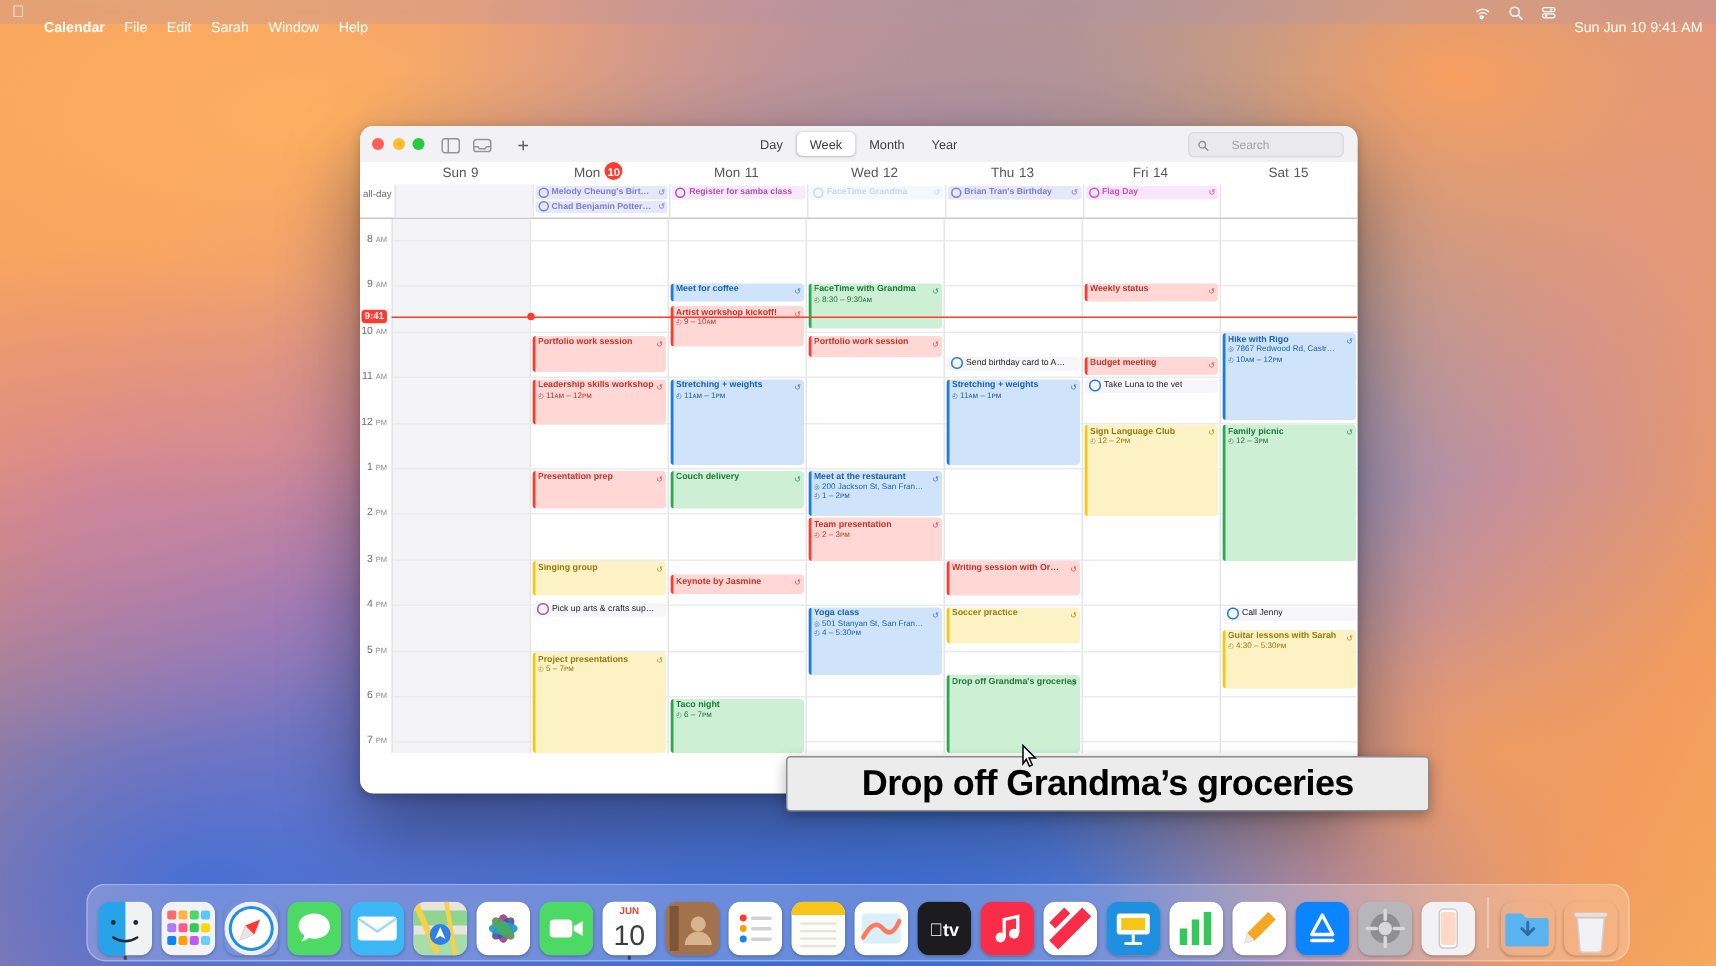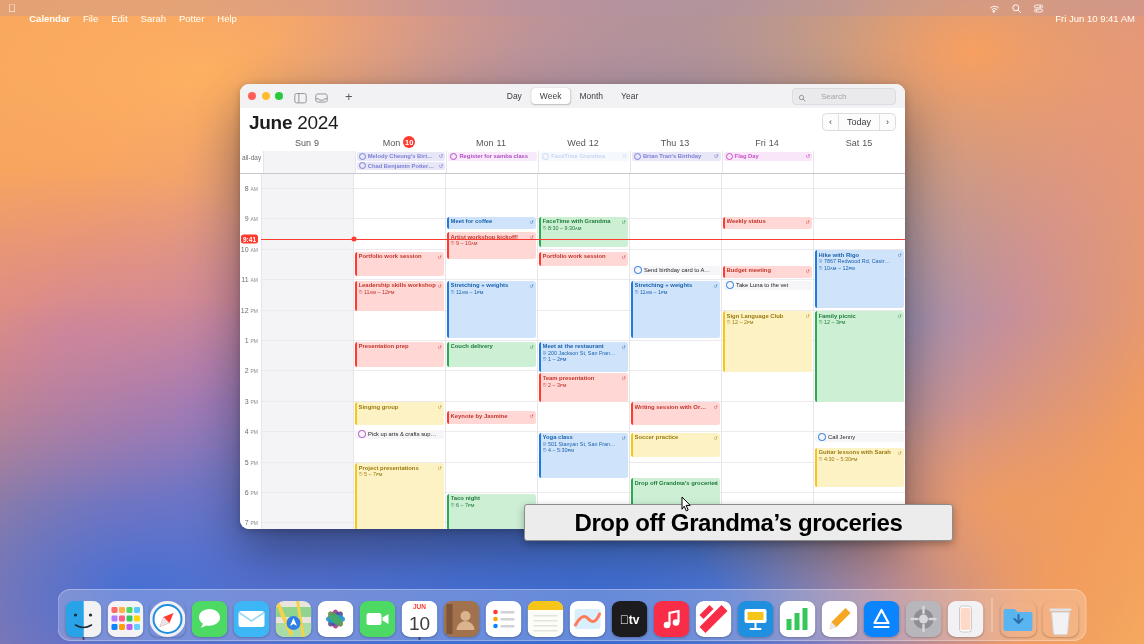--- a/index.html
+++ b/index.html
@@ -145,21 +145,21 @@
     <div class="wp b7"></div>
 </div>
 
 <div id="menubar">
   <div class="left">
     <span class="apple-logo"></span>
     <span class="mb-item bold">Calendar</span>
     <span class="mb-item">File</span>
     <span class="mb-item">Edit</span>
     <span class="mb-item">Sarah</span>
-    <span class="mb-item">Potter</span>
+    <span class="mb-item">Window</span>
     <span class="mb-item">Help</span>
   </div>
   <div class="right">
     <span class="mb-ico">
       <svg width="11" height="11" viewBox="0 0 16 16">
           <path d="M8 12.4a1.2 1.2 0 100 .01zM4.6 9.3a4.9 4.9 0 016.8 0" stroke="#fff" stroke-width="1.4" fill="none" stroke-linecap="round"></path>
           <path d="M2.3 6.9a8.2 8.2 0 0111.4 0" stroke="#fff" stroke-width="1.4" fill="none" stroke-linecap="round"></path>
           <circle cx="8" cy="12" r="1.1" fill="#fff"></circle>
         </svg>
     </span>
@@ -170,21 +170,21 @@
         </svg>
     </span>
     <span class="mb-ico">
       <svg width="11" height="11" viewBox="0 0 16 16">
           <rect x="2" y="3" width="12" height="4" rx="2" stroke="#fff" stroke-width="1.2" fill="none"></rect>
           <rect x="2" y="9" width="12" height="4" rx="2" stroke="#fff" stroke-width="1.2" fill="none"></rect>
           <circle cx="10.5" cy="5" r="1.1" fill="#fff"></circle>
           <circle cx="5.5" cy="11" r="1.1" fill="#fff"></circle>
         </svg>
     </span>
-    <span class="mb-item">Fri Jun 10  9:41 AM</span>
+    <span class="mb-item">Sun Jun 10  9:41 AM</span>
   </div>
 </div>
 
 <div id="calwin">
 
   <div id="toolbar">
     <div class="lights">
       <span class="lt r"></span>
       <span class="lt y"></span>
       <span class="lt g"></span>
@@ -214,31 +214,20 @@
       <span>
         <svg width="8" height="8" viewBox="0 0 16 16">
             <circle cx="7" cy="7" r="4.4" stroke="#8e8e93" stroke-width="1.8" fill="none"></circle>
             <path d="M10.3 10.3L14.4 14.4" stroke="#8e8e93" stroke-width="1.8" stroke-linecap="round"></path>
           </svg>
       </span>
       <span class="ph">Search</span>
     </div>
   </div>
 
-  <div id="titlerow">
-    <div id="monthtitle">
-      <b>June</b>
-      <span class="yr">2024</span>
-    </div>
-    <div class="navgrp">
-      <span class="nb">‹</span>
-      <span class="nb mid">Today</span>
-      <span class="nb">›</span>
-    </div>
-  </div>
 
   <div id="dayhead">
     <div class="gut"></div>
   <div class="dh">
         <span>Sun</span>
         <span>9</span>
       </div>
       <div class="dh">
         <span>Mon</span>
         <span class="todaypill">10</span>

